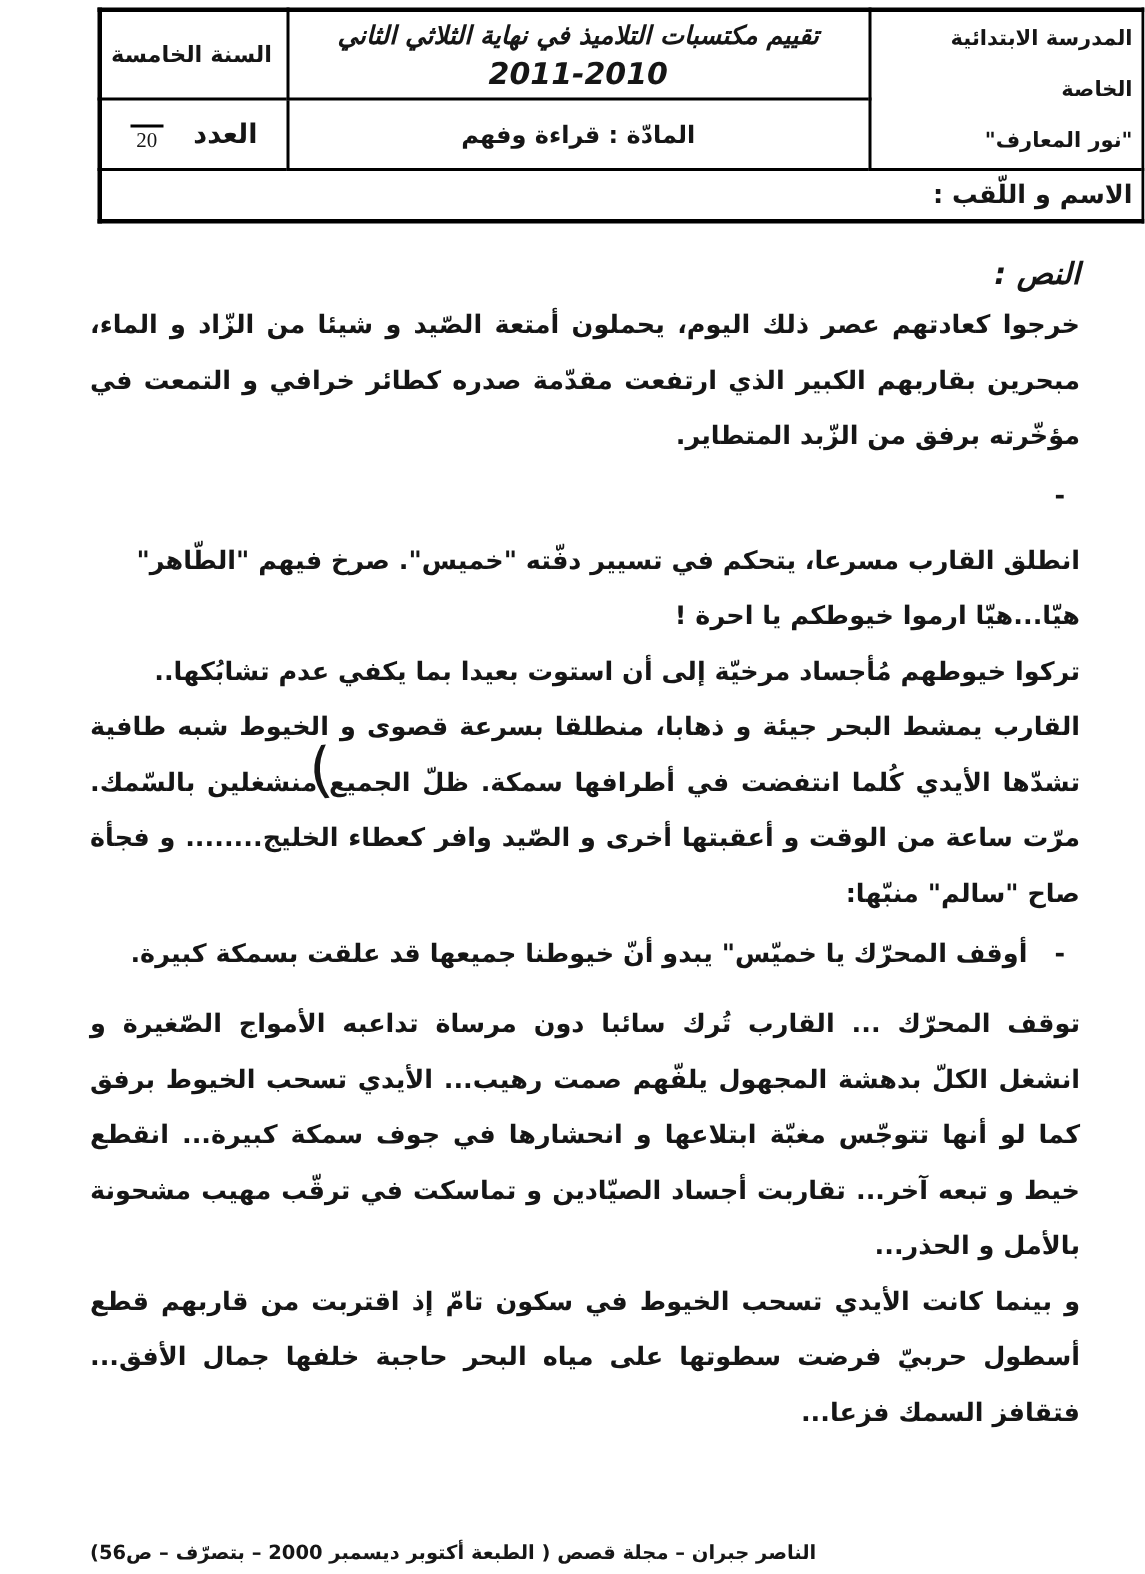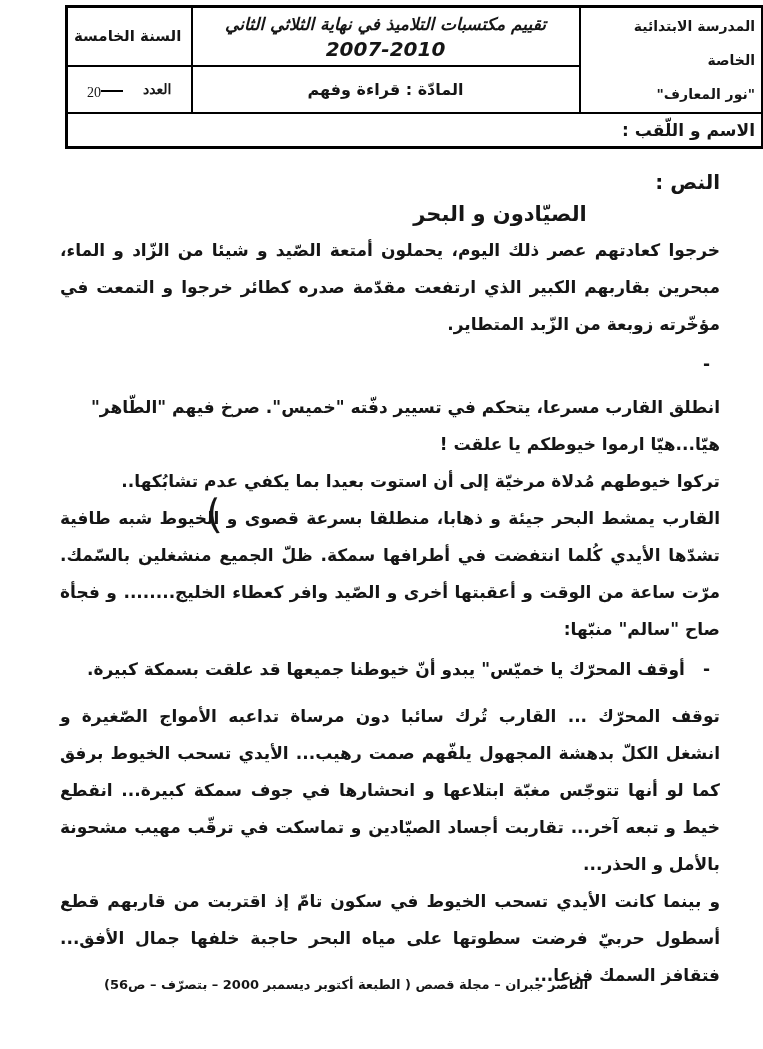--- a/index.html
+++ b/index.html
@@ -36,35 +36,35 @@
     line-height: 34px;
     padding-right: 8px;
   }
   td.cell-assessment { text-align: center; font-style: italic; }
   .assessment-line1 { display: block; font-size: 17px; line-height: 26px; }
   .assessment-year  { display: block; font-size: 20px; line-height: 24px; direction: ltr; unicode-bidi: isolate; }
   td.cell-grade { text-align: left; font-size: 15px; }
   td.cell-subject { text-align: center; font-size: 16px; border-radius: 11px; }
   td.cell-score { }
   .score-wrap { display: flex; align-items: center; justify-content: center; gap: 20px; }
-  .score-label { font-size: 14px; font-family: Liberation Serif, serif; }
-  .score-frac { display: inline-flex; flex-direction: row; align-items: center; margin-top: 6px; }
+  .score-label { font-size: 18px; }
+  .score-frac { display: inline-flex; flex-direction: column; align-items: center; margin-top: 6px; }
   .score-line { width: 22px; border-top: 2px solid #000; margin-bottom: 2px; }
   .score-den { font-family: "Liberation Serif", serif; font-weight: normal; font-size: 14px; line-height: 15px; }
   td.cell-name { text-align: right; font-size: 17px; padding-right: 6px; }
 
   
   .content {
     position: absolute;
     top: 168px;
     left: 60px;
     right: 43px;
     direction: rtl;
   }
-  .section-label { font-size: 20px; line-height: 28px; text-align: right; margin: 0 0 3px 0; }
+  .section-label { font-size: 20px; line-height: 28px; text-align: right; margin: 0 0 3px 0; font-style: italic; }
   .doc-title { font-size: 21px; line-height: 30px; text-align: center; margin: 0 0 3px 220px; }
   .para {
     font-size: 17px;
     line-height: 37px;
     text-align: justify;
     margin: 0;
   }
   .para.gap-sm { margin-top: 6px; }
   .para.gap-md { margin-top: 10px; }
   .bullet {
@@ -72,27 +72,26 @@
     gap: 18px;
     font-size: 17px;
     line-height: 37px;
     padding-right: 10px;
     margin: 3px 0;
   }
   .bullet .dash { flex: 0 0 auto; }
 
   .source {
     position: absolute;
-    top: 976px;
+    top: 1027px;
     left: 60px;
     direction: rtl;
     font-size: 13px;
     line-height: 18px;
     white-space: nowrap;
-    margin-left: 44px;
   }
 
   .artifact {
     position: absolute;
     left: 206px;
     top: 494px;
     font-size: 40px;
     font-weight: normal;
     line-height: 40px;
     transform: rotate(-4deg);
@@ -110,21 +109,21 @@
       <col style="width:125px">
     </colgroup>
     <tbody>
         <tr style="height:56px;">
       <td class="cell-school" rowspan="2">
         <span>المدرسة الابتدائية الخاصة</span><br>
         <span>"نور المعارف"</span>
       </td>
       <td class="cell-assessment">
         <span class="assessment-line1">تقييم مكتسبات التلاميذ في نهاية الثلاثي الثاني</span>
-        <span class="assessment-year">2007-2010</span>
+        <span class="assessment-year">2011-2010</span>
       </td>
       <td class="cell-grade">
         <span>السنة الخامسة</span>
       </td>
     </tr>
     <tr style="height:45px;">
       <td class="cell-subject">
         <span>المادّة : قراءة وفهم</span>
       </td>
       <td class="cell-score">
@@ -140,31 +139,30 @@
     <tr style="height:34px;">
       <td class="cell-name" colspan="3">
         <span>الاسم و اللّقب :</span>
       </td>
     </tr>
   </tbody>
     </table>
 
   <div class="content">
     <div class="section-label">النص :</div>
-    <div class="doc-title">الصيّادون و البحر</div>
 
-    <p class="para">خرجوا كعادتهم عصر ذلك اليوم، يحملون أمتعة الصّيد و شيئا من الزّاد و الماء، مبحرين بقاربهم الكبير الذي ارتفعت مقدّمة صدره كطائر خرجوا و التمعت في مؤخّرته زوبعة من الزّبد المتطاير.</p>
+    <p class="para">خرجوا كعادتهم عصر ذلك اليوم، يحملون أمتعة الصّيد و شيئا من الزّاد و الماء، مبحرين بقاربهم الكبير الذي ارتفعت مقدّمة صدره كطائر خرافي و التمعت في مؤخّرته برفق من الزّبد المتطاير.</p>
 
     <div class="bullet">
       <span class="dash">-</span>
     </div>
 
     <p class="para gap-sm">انطلق القارب مسرعا، يتحكم في تسيير دفّته "خميس". صرخ فيهم "الطّاهر"</p>
-    <p class="para">هيّا...هيّا ارموا خيوطكم يا علقت !</p>
-    <p class="para">تركوا خيوطهم مُدلاة مرخيّة إلى أن استوت بعيدا بما يكفي عدم تشابُكها..</p>
+    <p class="para">هيّا...هيّا ارموا خيوطكم يا احرة !</p>
+    <p class="para">تركوا خيوطهم مُأجساد مرخيّة إلى أن استوت بعيدا بما يكفي عدم تشابُكها..</p>
     <p class="para">القارب يمشط البحر جيئة و ذهابا، منطلقا بسرعة قصوى و الخيوط شبه طافية تشدّها الأيدي كُلما انتفضت في أطرافها سمكة. ظلّ الجميع منشغلين بالسّمك. مرّت ساعة من الوقت و أعقبتها أخرى و الصّيد وافر كعطاء الخليج........ و فجأة صاح "سالم" منبّها:</p>
 
     <div class="bullet">
       <span class="dash">-</span>
       <span>أوقف المحرّك يا خميّس" يبدو أنّ خيوطنا جميعها قد علقت بسمكة كبيرة.</span>
     </div>
 
     <p class="para gap-md">توقف المحرّك ... القارب تُرك سائبا دون مرساة تداعبه الأمواج الصّغيرة و انشغل الكلّ بدهشة المجهول يلفّهم صمت رهيب... الأيدي تسحب الخيوط برفق كما لو أنها تتوجّس مغبّة ابتلاعها و انحشارها في جوف سمكة كبيرة... انقطع خيط و تبعه آخر... تقاربت أجساد الصيّادين و تماسكت في ترقّب مهيب مشحونة بالأمل و الحذر...</p>
     <p class="para">و بينما كانت الأيدي تسحب الخيوط في سكون تامّ إذ اقتربت من قاربهم قطع أسطول حربيّ فرضت سطوتها على مياه البحر حاجبة خلفها جمال الأفق...  فتقافز السمك فزعا...</p>
   </div>

